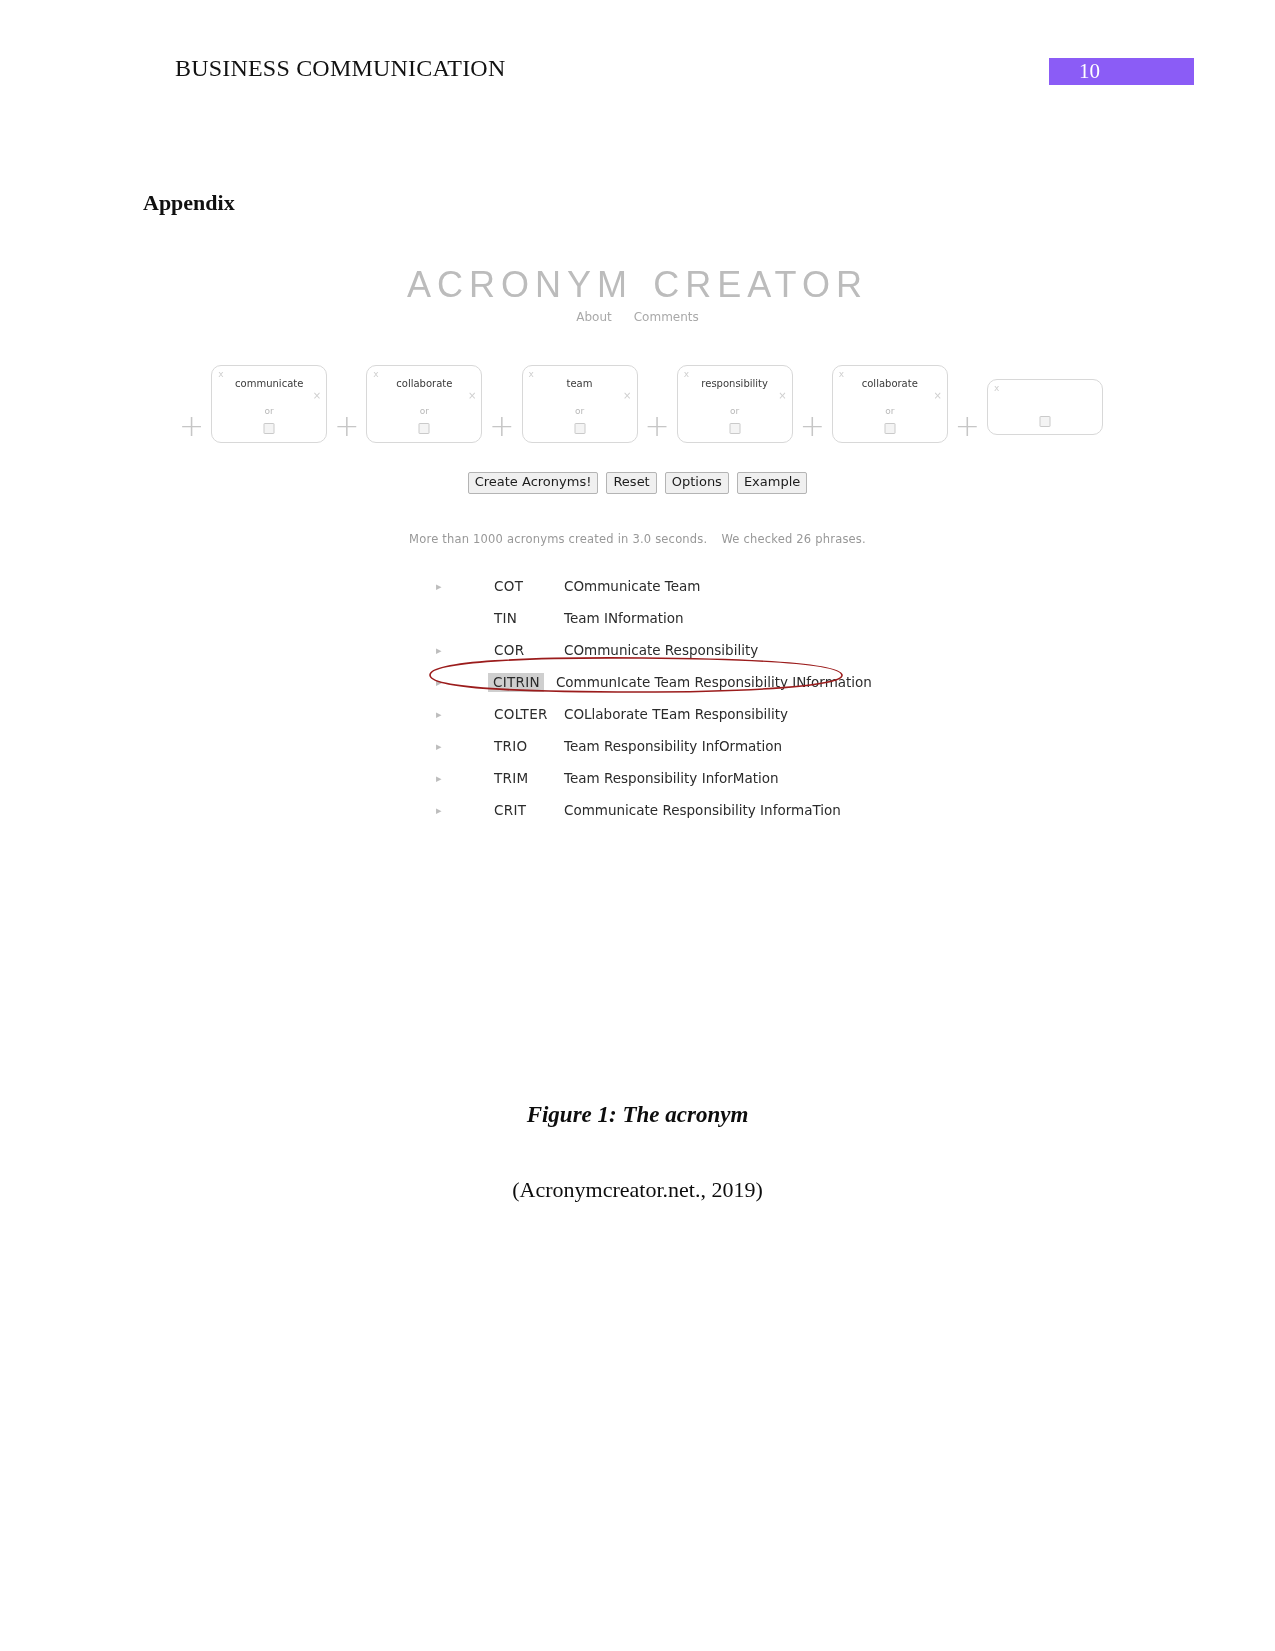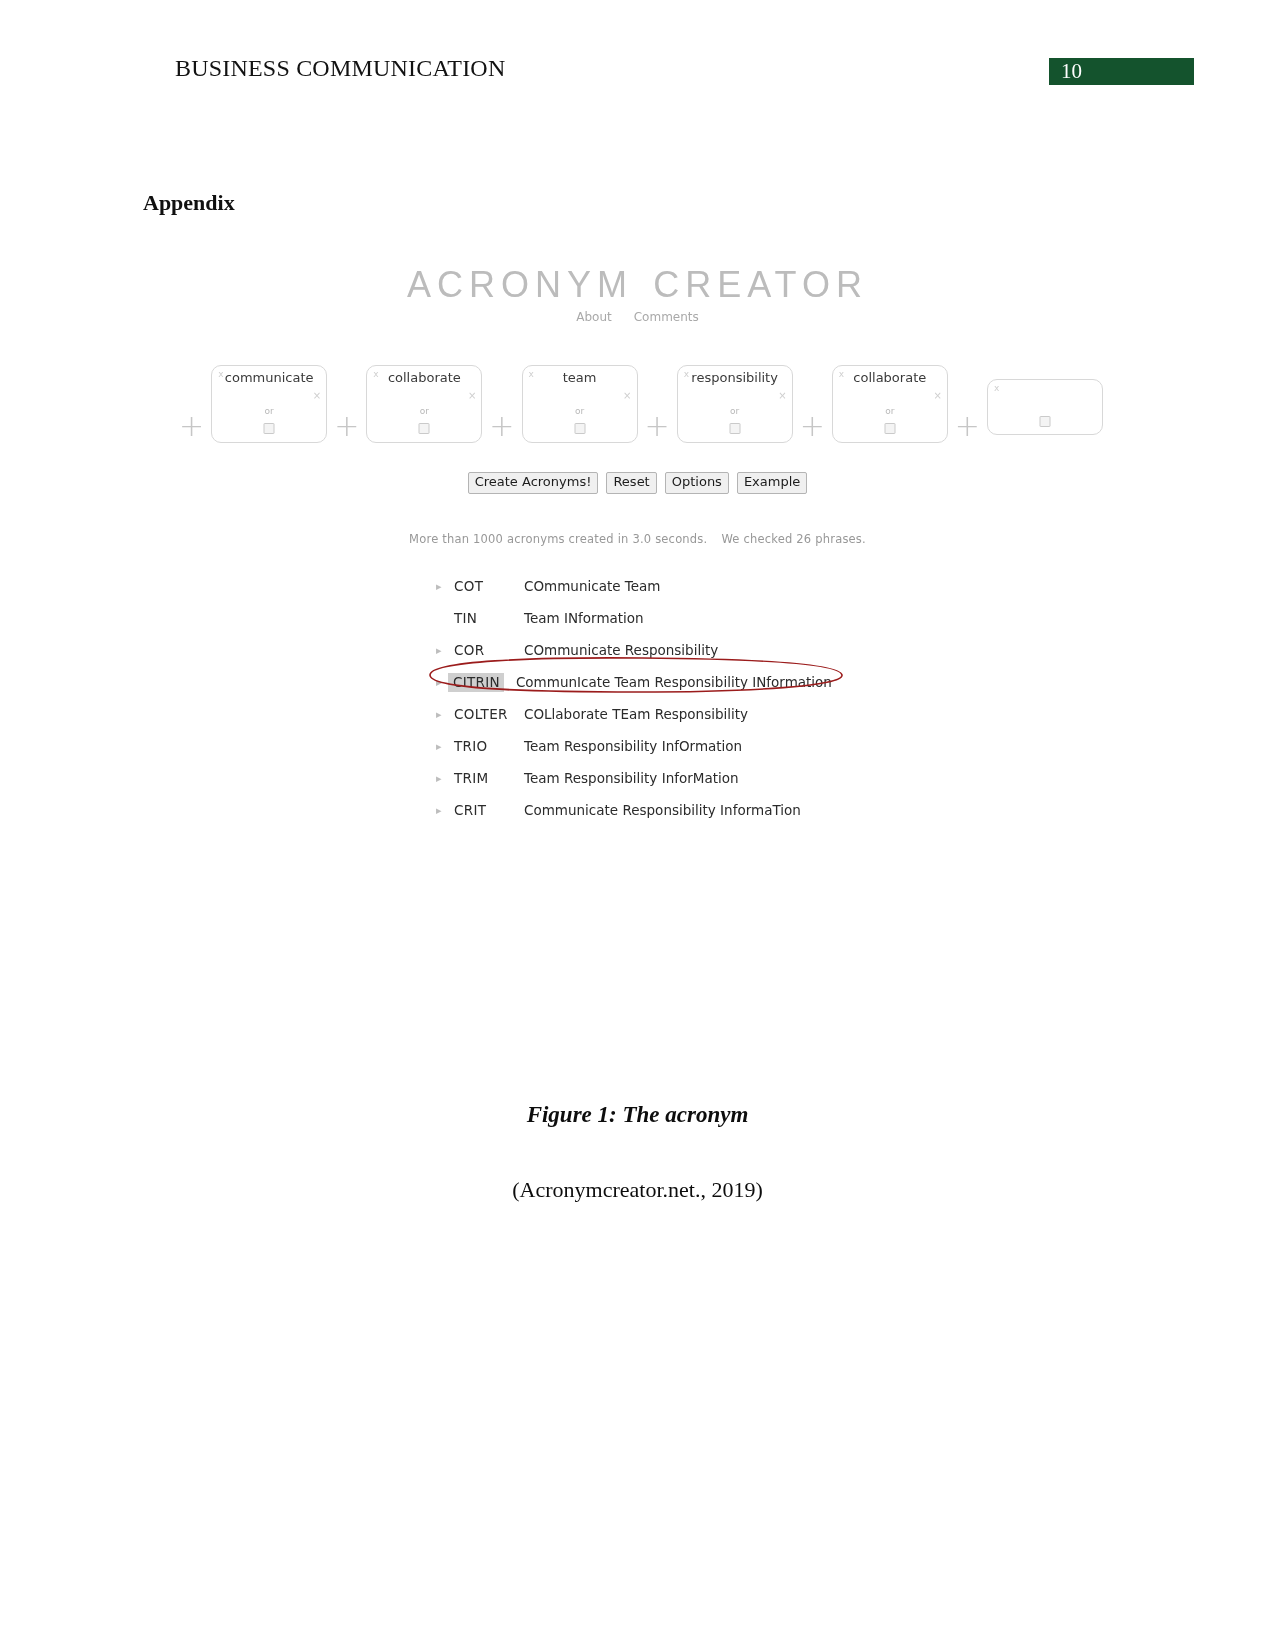--- a/index.html
+++ b/index.html
@@ -31,28 +31,28 @@
     color: #121212;
     letter-spacing: 0.2px;
     white-space: nowrap;
   }
   .page-badge {
     position: absolute;
     left: 1049px;
     top: 58px;
     width: 145px;
     height: 27px;
-    background: #14532d;
+    background: #8b5cf6;
     color: #ffffff;
     font-family: "Liberation Serif", serif;
     font-size: 21px;
     display: flex;
     align-items: center;
     justify-content: flex-start;
-    padding-left: 12px;
+    padding-left: 30px;
     box-sizing: border-box;
   }
 
   .appendix-heading {
     position: absolute;
     left: 143px;
     top: 190px;
     font-family: "Liberation Serif", serif;
     font-size: 22px;
     font-weight: bold;
@@ -142,24 +142,24 @@
     position: absolute;
     right: 5px;
     top: 24px;
     font-size: 10px;
     color: #cfcfcf;
     font-family: "DejaVu Sans", sans-serif;
   }
   .wb-word {
     position: absolute;
     left: 0; right: 0;
-    top: 4px;
-    text-align: center;
-    font-family: "DejaVu Sans", sans-serif;
-    font-size: 13px;
+    top: 12px;
+    text-align: center;
+    font-family: "DejaVu Sans", sans-serif;
+    font-size: 10px;
     color: #3a3a3a;
   }
   .wb-or {
     position: absolute;
     left: 0; right: 0;
     top: 40px;
     text-align: center;
     font-family: "DejaVu Sans", sans-serif;
     font-size: 9px;
     color: #b8b8b8;
@@ -238,20 +238,21 @@
     cursor: pointer;
   }
   .res-arrow.hidden { visibility: hidden; }
   .res-acro {
     width: 76px;
     font-size: 13.5px;
     color: #2b2b2b;
     padding-left: 6px;
     box-sizing: border-box;
     letter-spacing: 0.3px;
+    margin-left: 40px;
   }
   .res-acro.selected {
     background: #cfcfcf;
     display: inline-block;
     padding: 1px 4px 2px 5px;
     width: auto;
     margin-right: 12px;
   }
   .res-phrase {
     font-size: 13.5px;

